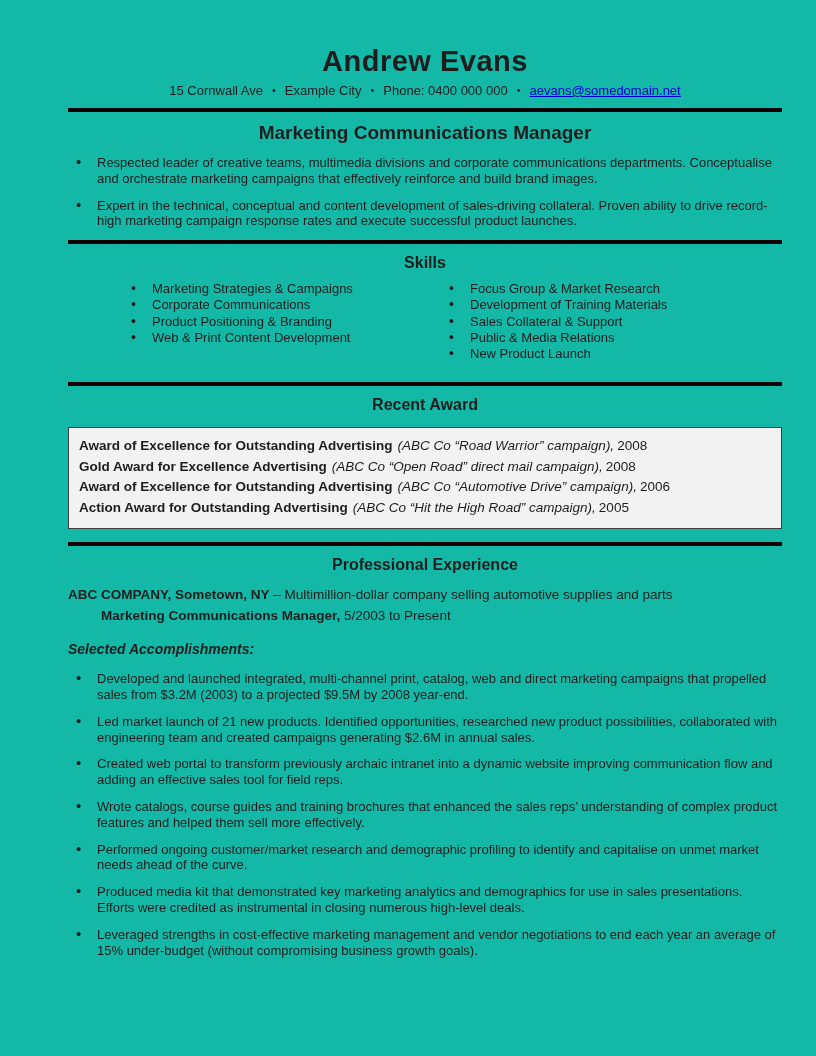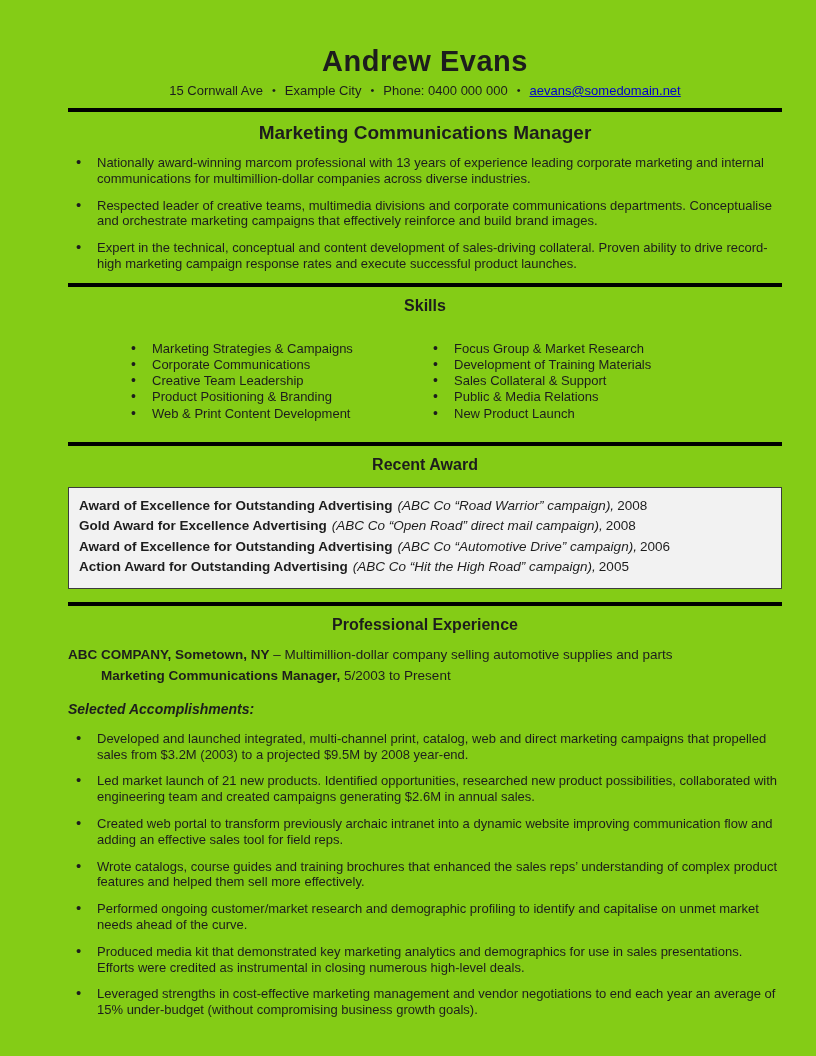--- a/index.html
+++ b/index.html
@@ -1,18 +1,18 @@
 <!DOCTYPE html>
 <html style="--text: #1d1d1d; --rule: #000000; --link: #0000cc; --boxBg: #f2f2f2; --boxBorder: #3c3c3c;"><head>
 <meta charset="utf-8">
 <style>
   * { box-sizing: border-box; }
   html, body { margin: 0; padding: 0; background: #ffffff; }
   .page {
-    width: 816px; height: 1056px; overflow: hidden; background: #84cc16;
+    width: 816px; height: 1056px; overflow: hidden; background: #14b8a6;
     padding: 46px 34px 10px 68px;
     font-family: "Liberation Sans", sans-serif;
     font-size: 13px; line-height: 16px;
     color: var(--text, #1d1d1d);
   }
   h1.name {
     margin: 0; text-align: center;
     font-size: 29px; line-height: 31px; font-weight: bold;
     letter-spacing: 0.5px;
   }
@@ -29,21 +29,21 @@
 
   ul { list-style: none; margin: 0; padding: 0; }
   ul.summary { margin-top: 10px; }
   ul.summary > li, ul.accomp > li {
     position: relative; padding-left: 29px; margin-bottom: 11px; line-height: 15.8px;
   }
   ul.summary > li::before, ul.accomp > li::before {
     content: "\2022"; position: absolute; left: 8px; top: -1px; font-size: 15px;
   }
 
-  .skills-cols { display: flex; margin-top: 25px; }
+  .skills-cols { display: flex; margin-top: 8px; gap: 16px; }
   ul.skills-col { width: 302px; }
   ul.skills-col.first { margin-left: 62px; }
   ul.skills-col > li { position: relative; padding-left: 22px; line-height: 16.2px; }
   ul.skills-col > li::before { content: "\2022"; position: absolute; left: 1px; top: -1px; font-size: 14px; }
 
   .awards-box {
     margin-top: 12px; border: 1px solid var(--boxBorder, #3c3c3c);
     background: var(--boxBg, #f2f2f2); padding: 8px 10px 10px;
   }
   .award-line { font-size: 13.5px; line-height: 20.5px; white-space: nowrap; }
@@ -70,33 +70,31 @@
     <div class="contact">
       <span>15 Cornwall Ave</span><span class="sep">•</span><span>Example City</span><span class="sep">•</span><span>Phone: 0400 000 000</span><span class="sep">•</span><a>aevans@somedomain.net</a>
     </div>
   </header>
 
   <div class="rule r1"></div>
 
   <h2 class="doc-title">Marketing Communications Manager</h2>
 
   <ul class="summary">
-    <li>Nationally award-winning marcom professional with 13 years of experience leading corporate marketing and internal communications for multimillion-dollar companies across diverse industries.</li>
     <li>Respected leader of creative teams, multimedia divisions and corporate communications departments. Conceptualise and orchestrate marketing campaigns that effectively reinforce and build brand images.</li>
     <li>Expert in the technical, conceptual and content development of sales-driving collateral. Proven ability to drive record-high marketing campaign response rates and execute successful product launches.</li>
   </ul>
 
   <div class="rule r2"></div>
 
   <h3 class="section-heading">Skills</h3>
   <div class="skills-cols">
     <ul class="skills-col first">
       <li>Marketing Strategies &amp; Campaigns</li>
       <li>Corporate Communications</li>
-      <li>Creative Team Leadership</li>
       <li>Product Positioning &amp; Branding</li>
       <li>Web &amp; Print Content Development</li>
     </ul>
     <ul class="skills-col">
       <li>Focus Group &amp; Market Research</li>
       <li>Development of Training Materials</li>
       <li>Sales Collateral &amp; Support</li>
       <li>Public &amp; Media Relations</li>
       <li>New Product Launch</li>
     </ul>

